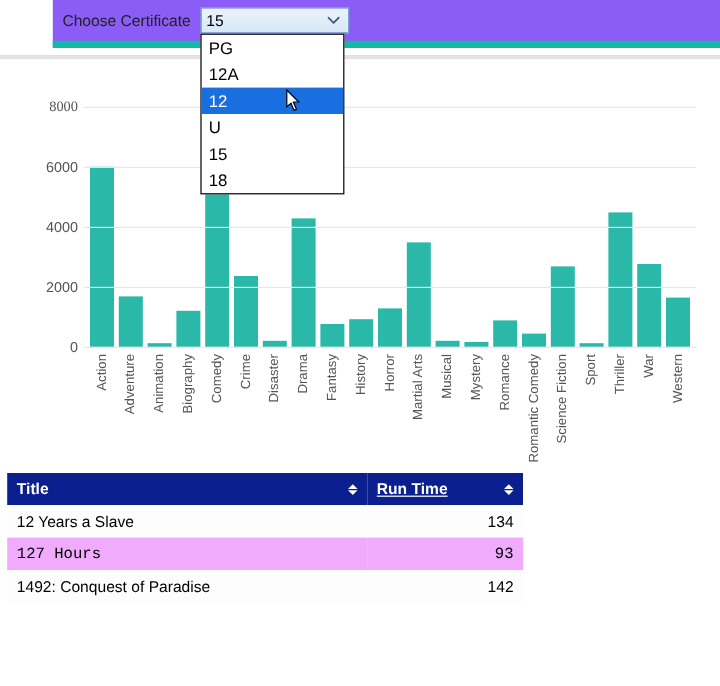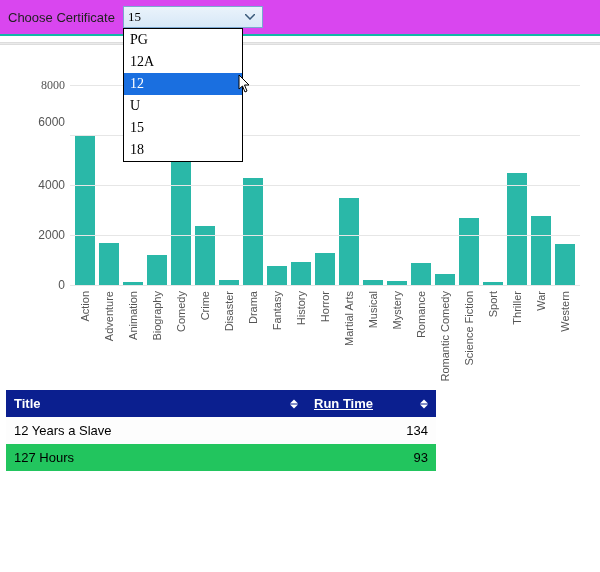--- a/index.html
+++ b/index.html
@@ -7,32 +7,32 @@
     margin: 0;
     font-family: "Segoe UI", Arial, sans-serif;
     font-size: 13px;
     background: #fff;
     width: 600px;
     height: 572px;
     overflow: hidden;
     position: relative;
   }
   .toolbar {
-    background: #d946ef;
-    border-bottom: 2px solid #14b8a6;
+    background: #8b5cf6;
+    border-bottom: 6px solid #14b8a6;
     padding: 6px 8px;
     display: flex;
     align-items: center;
     gap: 8px;
+    margin-left: 44px;
   }
   .toolbar-label { color: #222; }
   .combo {
     position: relative;
-    width: 140px;
-    font-family: Liberation Serif, serif;
+    width: 124px;
   }
   .combo-box {
     background: linear-gradient(#eaf3fb, #d7e8f7);
     border: 1px solid #7aa7d0;
     height: 22px;
     display: flex;
     align-items: center;
     padding: 0 4px;
     cursor: default;
   }
@@ -168,21 +168,21 @@
     border-left: 4px solid transparent;
     border-right: 4px solid transparent;
   }
   .sort-icon .up { border-bottom: 4px solid #fff; }
   .sort-icon .down { border-top: 4px solid #fff; }
   td {
     padding: 6px 8px;
     border-bottom: 0;
   }
   tr.even td { background: #fdfdfd; }
-  tr.odd td { background: #22c55e; }
+  tr.odd td { background: #f0abfc; font-family: Liberation Mono, monospace; }
   td.num { text-align: right; }
   th.col-title { width: 300px; }
   th.col-run { width: 130px; text-decoration: underline; }
 </style>
 </head>
 <body>
 
 <div class="toolbar">
   <span class="toolbar-label">Choose Certificate</span>
   <div class="combo">
@@ -343,21 +343,21 @@
           <div class="x-label">Western</div>
         </div>
       </div>
   <div class="grid-line" style="top: 200px;"></div>
       <div class="y-tick" style="top: 200px;">0</div>
       <div class="grid-line" style="top: 150px;"></div>
       <div class="y-tick" style="top: 150px;">2000</div>
       <div class="grid-line" style="top: 100px;"></div>
       <div class="y-tick" style="top: 100px;">4000</div>
       <div class="grid-line" style="top: 50px;"></div>
-      <div class="y-tick" style="top: 37px;">6000</div>
+      <div class="y-tick" style="top: 50px;">6000</div>
       <div class="grid-line" style="top: 0px;"></div>
       <div class="y-tick" style="top: 0px; font-family: Liberation Serif, serif;">8000</div>
     </div>
 </div>
 
 <div class="table-wrap">
   <table>
     <thead>
       <tr>
         <th class="col-title">
@@ -378,15 +378,19 @@
     </thead>
     <tbody id="tbody">
         <tr class="even">
           <td>12 Years a Slave</td>
           <td class="num">134</td>
         </tr>
         <tr class="odd">
           <td>127 Hours</td>
           <td class="num">93</td>
         </tr>
+        <tr class="even">
+          <td>1492: Conquest of Paradise</td>
+          <td class="num">142</td>
+        </tr>
       </tbody>
   </table>
 </div>
 
 </body></html>

